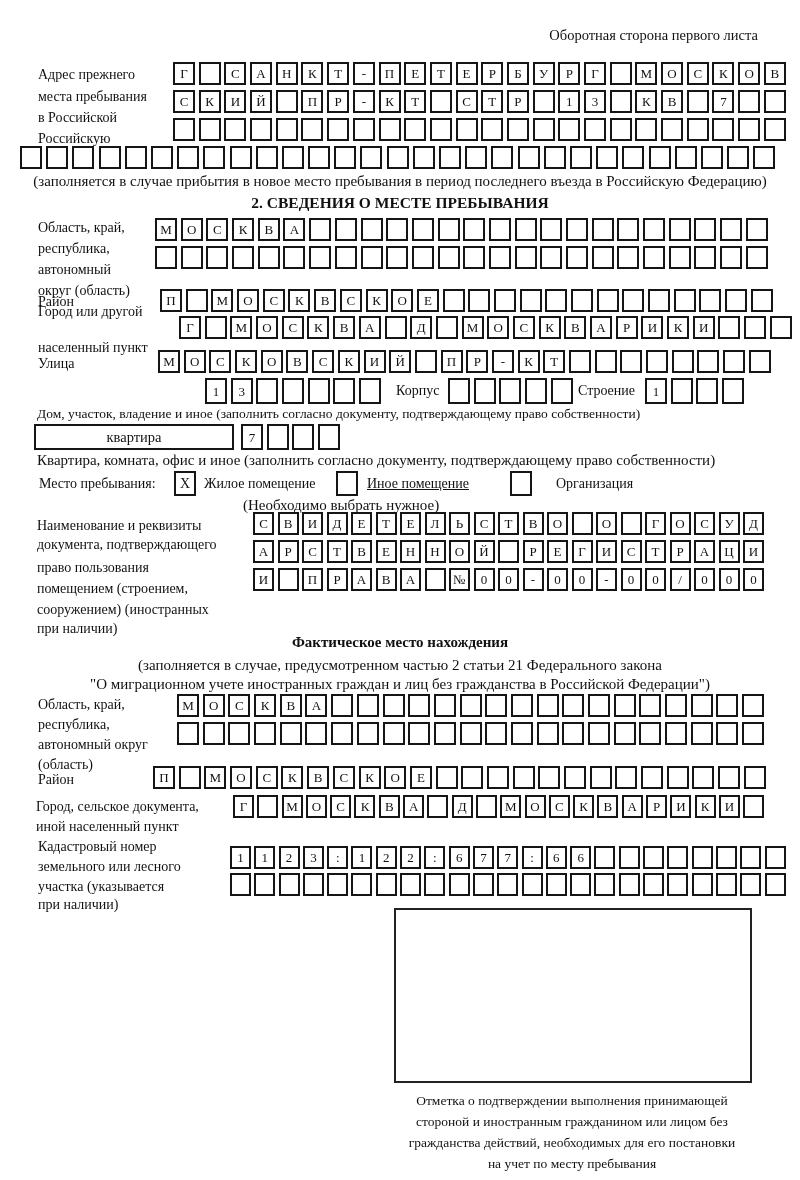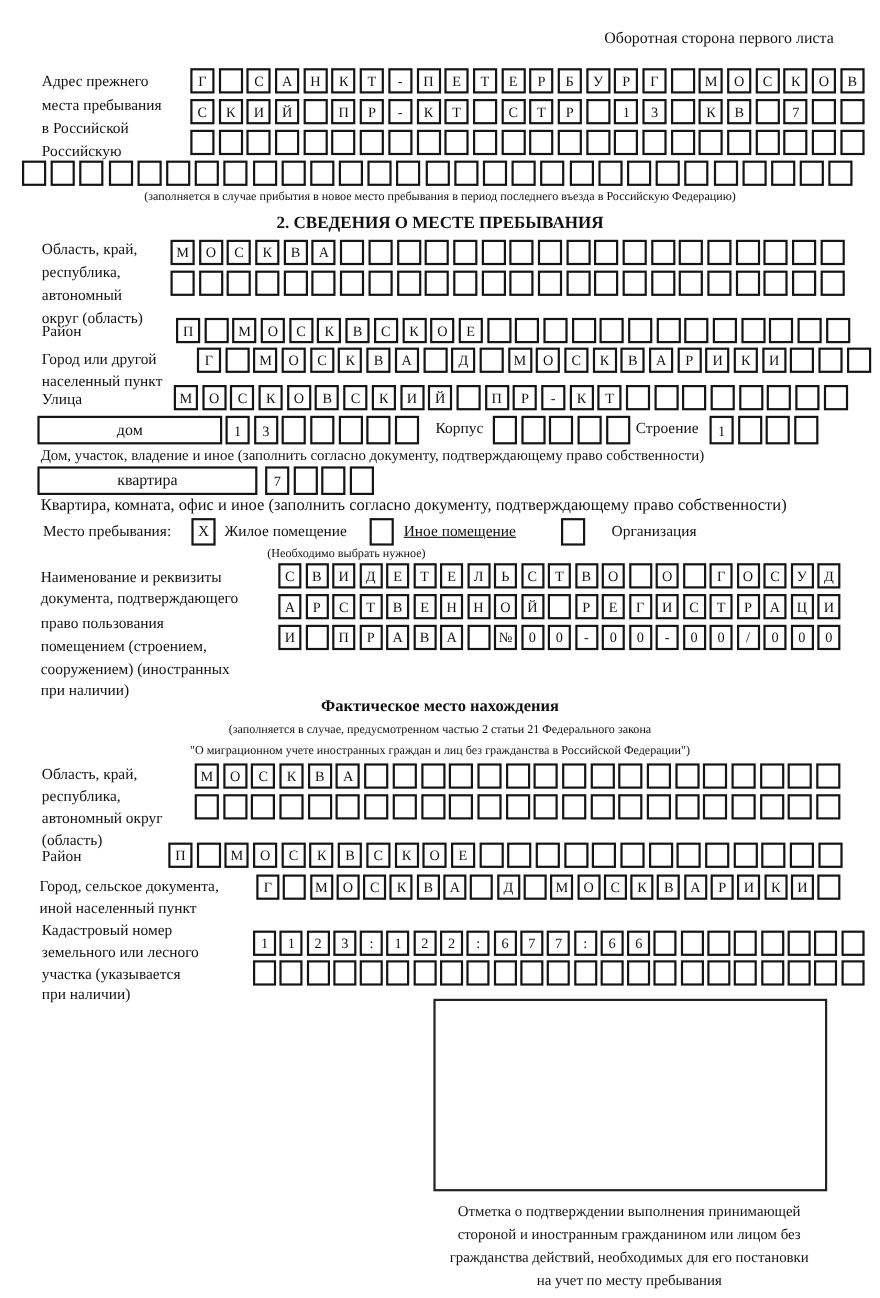--- a/index.html
+++ b/index.html
@@ -1,20 +1,20 @@
 <!DOCTYPE html>
 <html><head>
 <meta charset="utf-8">
 <style>
   html,body{margin:0;padding:0;background:#ffffff;}
   #page{position:relative;width:800px;height:1180px;background:#ffffff;
         font-family:"Liberation Serif","DejaVu Serif",serif;color:#111;overflow:hidden;}
   .abs{position:absolute;}
   .lbl{font-size:14px;line-height:17px;white-space:nowrap;}
-  .note{font-size:11px;white-space:nowrap;}
+  .note{font-size:15px;white-space:nowrap;}
   .center{left:0;width:800px;text-align:center;}
   .heading{font-weight:bold;font-size:15.5px;}
   .row{display:flex;}
   .cell{flex:none;width:22px;height:23px;border:2px solid #151515;margin-right:3.7px;
         box-sizing:border-box;display:flex;align-items:center;justify-content:center;
         font-size:13px;line-height:1;background:#fff;}
   .row.wide .cell{margin-right:4.2px;}
   .row.docrow .cell{width:21px;margin-right:3.5px;}
   .row.narrow .cell{width:21px;margin-right:3.3px;}
   .row.h26 .cell{height:26px;}
@@ -229,21 +229,21 @@
       <span class="cell"></span>
       <span class="cell"></span>
       <span class="cell"></span>
       <span class="cell"></span>
       <span class="cell"></span>
       <span class="cell"></span>
       <span class="cell"></span>
       <span class="cell"></span>
     </div>
 
-  <div class="abs lbl" style="left:38px;top:319px;font-family:Liberation Serif, serif;">Город или другой</div>
+  <div class="abs lbl" style="left:38px;top:303px;font-family:Liberation Serif, serif;">Город или другой</div>
   <div class="abs lbl" style="left:38px;top:339px;">населенный пункт</div>
   <div class="abs row" style="left:179px;top:316px;">
       <span class="cell">Г</span>
       <span class="cell"></span>
       <span class="cell">М</span>
       <span class="cell">О</span>
       <span class="cell">С</span>
       <span class="cell">К</span>
       <span class="cell">В</span>
       <span class="cell">А</span>
@@ -286,21 +286,20 @@
       <span class="cell"></span>
       <span class="cell"></span>
       <span class="cell"></span>
       <span class="cell"></span>
       <span class="cell"></span>
       <span class="cell"></span>
       <span class="cell"></span>
       <span class="cell"></span>
     </div>
 
-  <div class="abs bigbox" style="left:34px;top:378px;width:168px;">дом</div>
   <div class="abs row h26" style="left:205px;top:378px;">
       <span class="cell">1</span>
       <span class="cell">3</span>
       <span class="cell"></span>
       <span class="cell"></span>
       <span class="cell"></span>
       <span class="cell"></span>
       <span class="cell"></span>
     </div>
   <div class="abs lbl" style="left:396px;top:382px;">Корпус</div>

